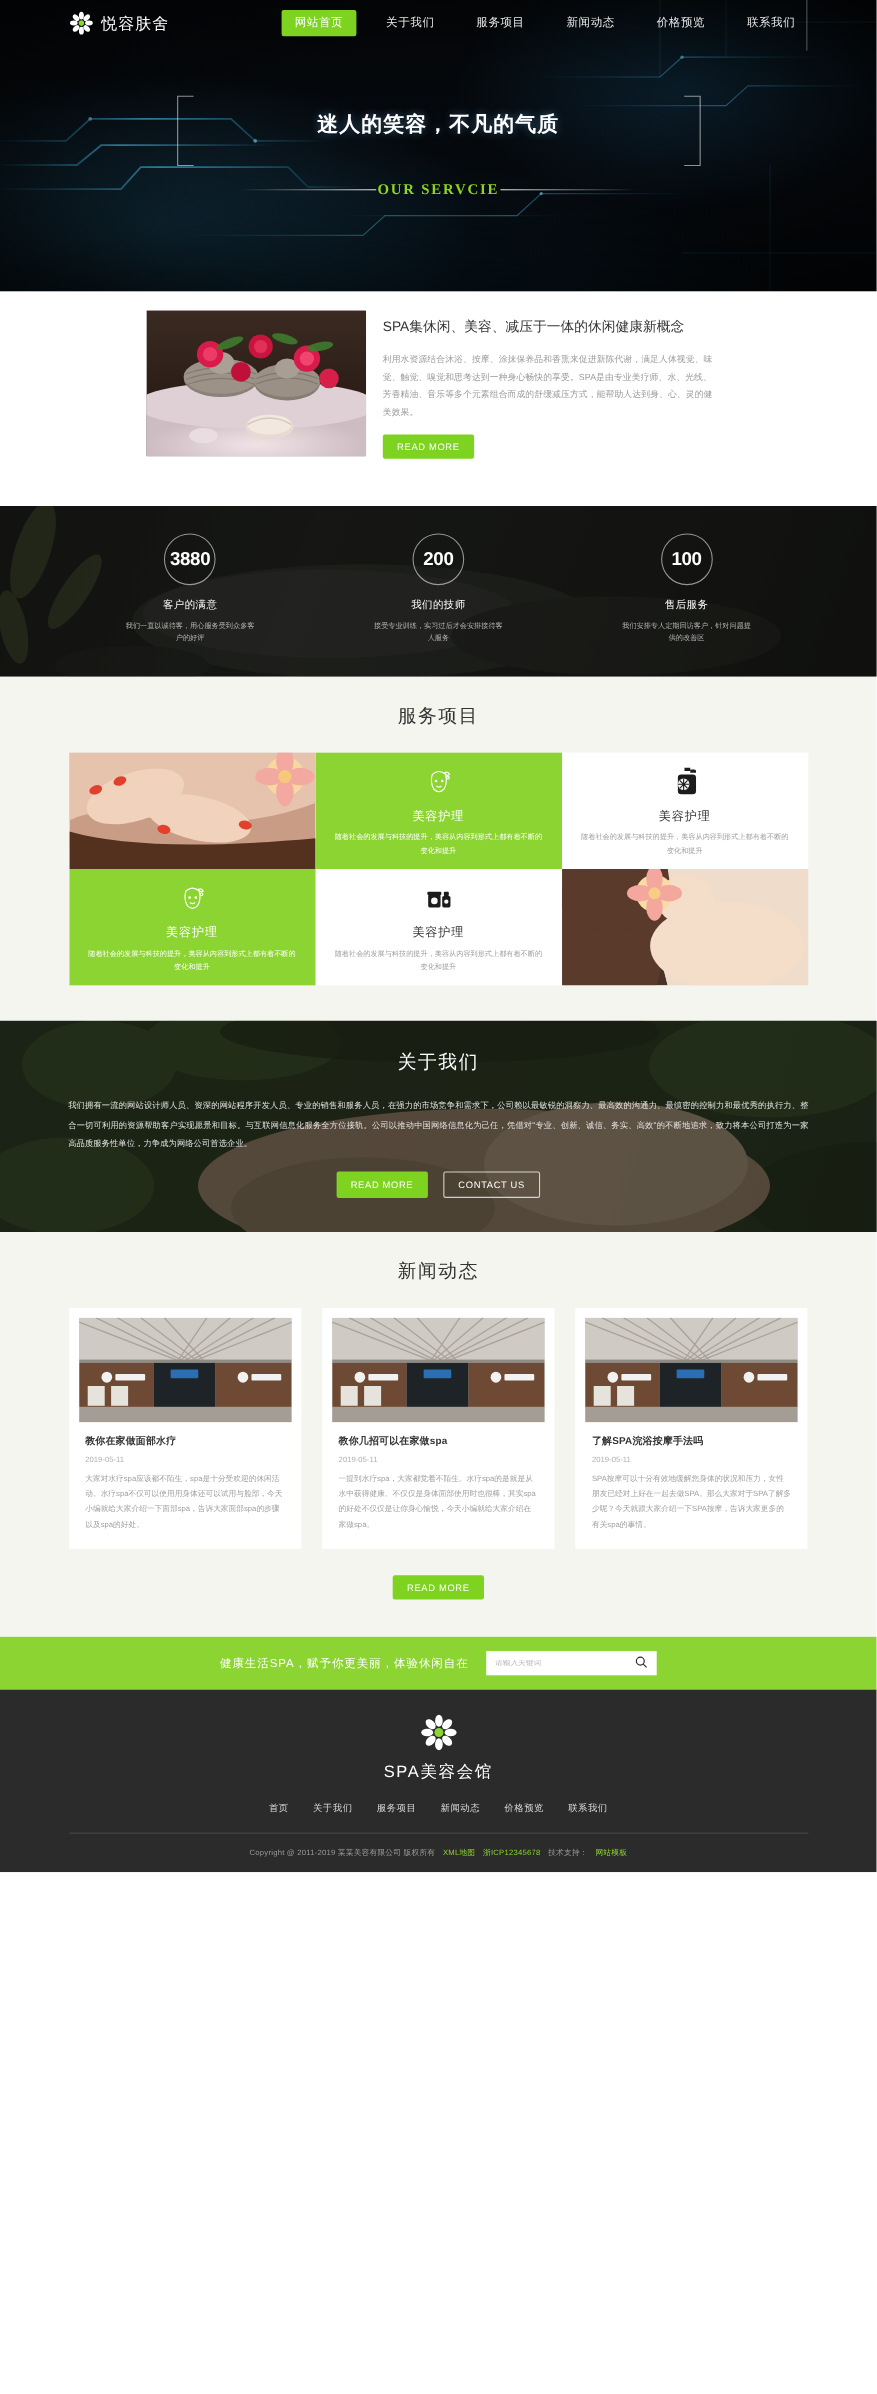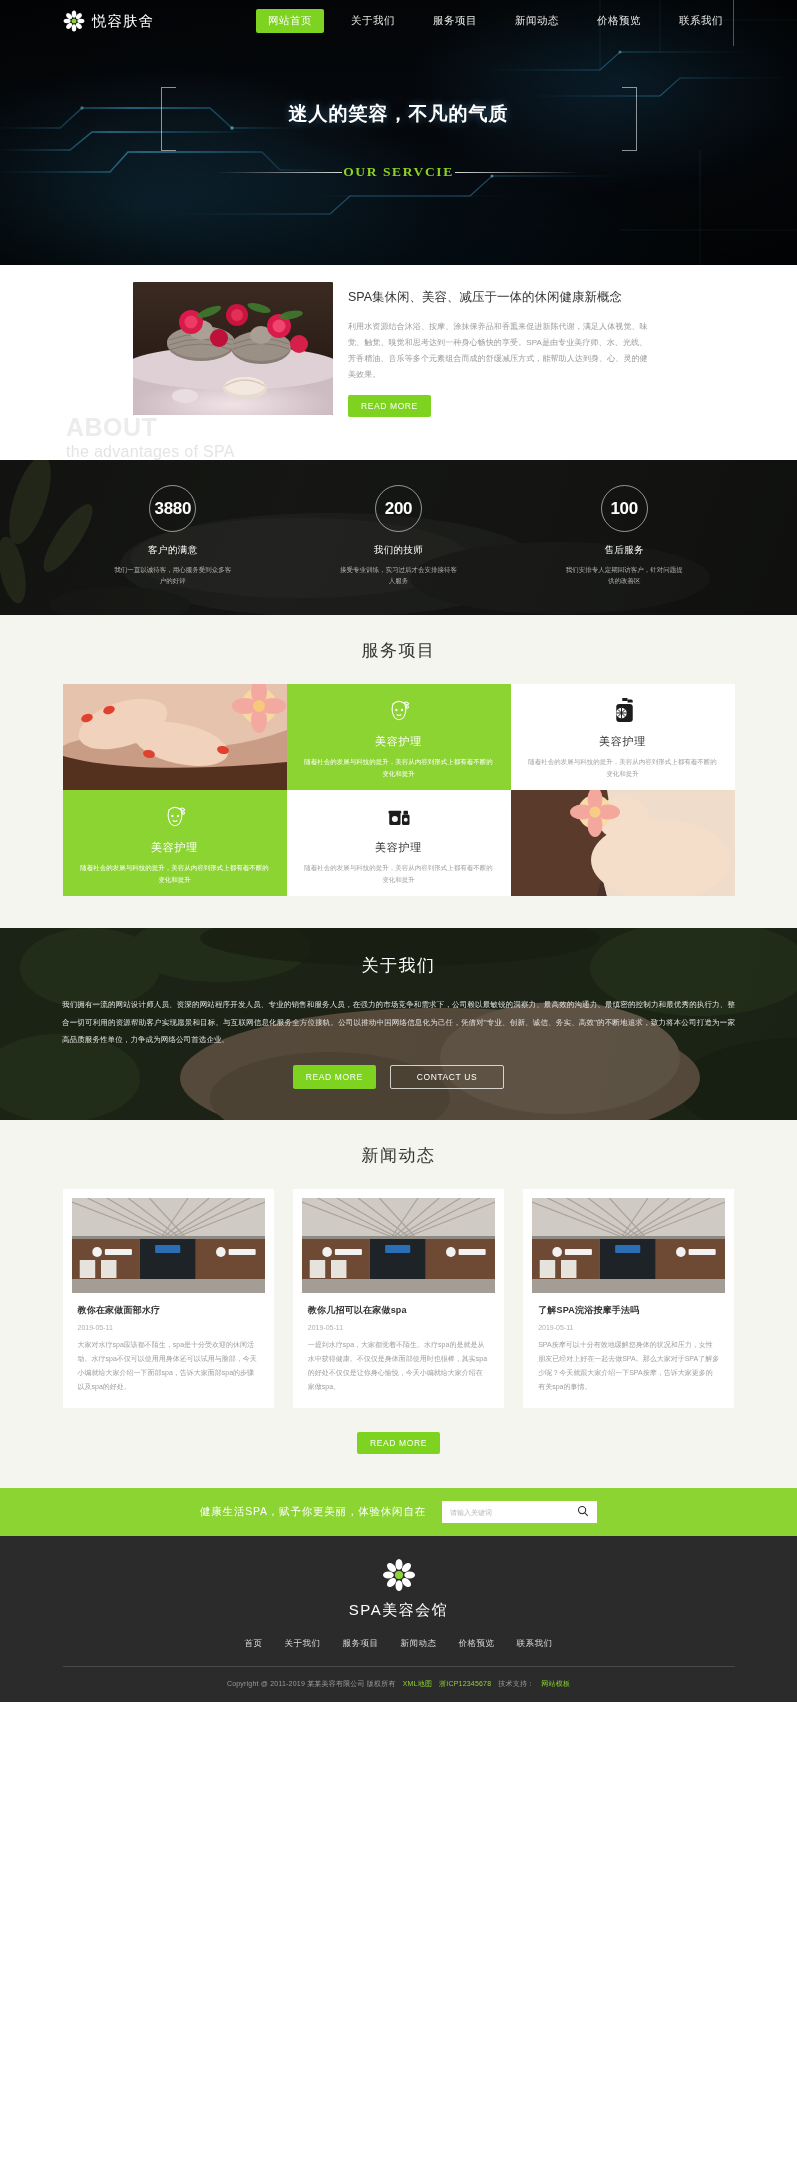--- a/index.html
+++ b/index.html
@@ -104,21 +104,21 @@
      background:linear-gradient(105deg,#22301c,#3d3129 45%,#1d2418);}
   .aboutus .bgimg{position:absolute;inset:0;opacity:.85}
   .aboutus .ov{position:absolute;inset:0;background:rgba(18,20,14,.58)}
   .aboutus .inner{position:relative;z-index:3;width:797px;padding:26px 62px 0;
      display:flex;flex-direction:column;align-items:center}
   .aboutus h2{color:#fff;font-size:17px;font-weight:400;letter-spacing:1.5px;margin-bottom:19px}
   .aboutus p{color:#e2e2e2;font-size:7.5px;line-height:2.35;text-align:justify;width:100%;
      letter-spacing:.1px}
   .aboutus .btns{margin-top:16px;display:flex;gap:14px}
   .btn-ghost{display:inline-block;background:transparent;color:#fff;font-size:8.5px;
-     padding:6px 26px;border:1px solid rgba(255,255,255,.75);border-radius:2px;
+     padding:6px 13px;border:1px solid rgba(255,255,255,.75);border-radius:2px;
      letter-spacing:.6px;cursor:pointer;font-family:inherit}
 
   
   .news{background:#f5f5f0;width:797px;padding:24px 0 34px}
   .news-grid{width:672px;margin:0 auto;display:flex;gap:19px}
   .news-card{flex:1;background:#fff;padding:9px 9px 14px;}
   .news-thumb{width:100%;height:95px;background-size:cover;background-position:center}
   .news-body{padding:11px 6px 0}
   .news-title{font-size:9px;color:#333;font-weight:700;margin-bottom:7px;letter-spacing:.2px}
   .news-date{font-size:7px;color:#b0b0b0;margin-bottom:7px}
@@ -225,24 +225,20 @@
       </div>
       <div class="hero-sub">
         <span class="ln"></span>
         <span class="txt">OUR SERVCIE</span>
         <span class="ln r"></span>
       </div>
     </div>
   </section>
 
   <section class="about">
-    <div class="wm">
-      <div class="big">ABOUT</div>
-      <div class="small">the advantages of SPA</div>
-    </div>
     <div class="about-photo">
       <svg width="200" height="133" viewBox="0 0 200 133">
         <defs>
           <linearGradient id="bgwood" x1="0" y1="0" x2="0" y2="1">
             <stop offset="0" stop-color="#3a2a22"></stop>
               <stop offset="1" stop-color="#21150f"></stop>
           </linearGradient>
           <radialGradient id="salt" cx=".5" cy=".8">
             <stop offset="0" stop-color="#f0e3e6"></stop>
               <stop offset="1" stop-color="#cdbcc2"></stop>

